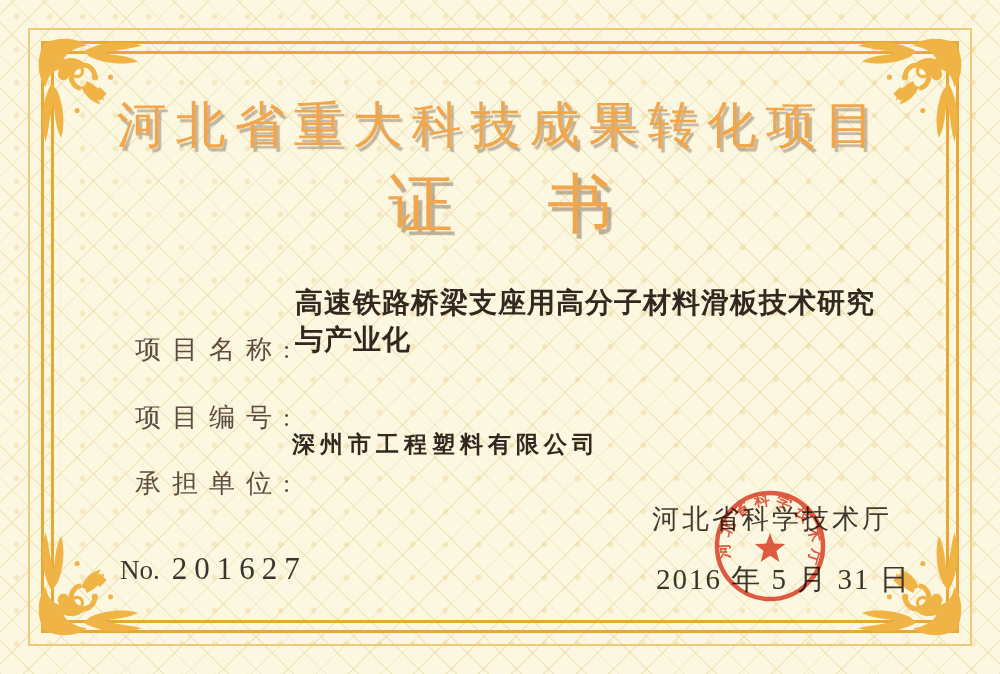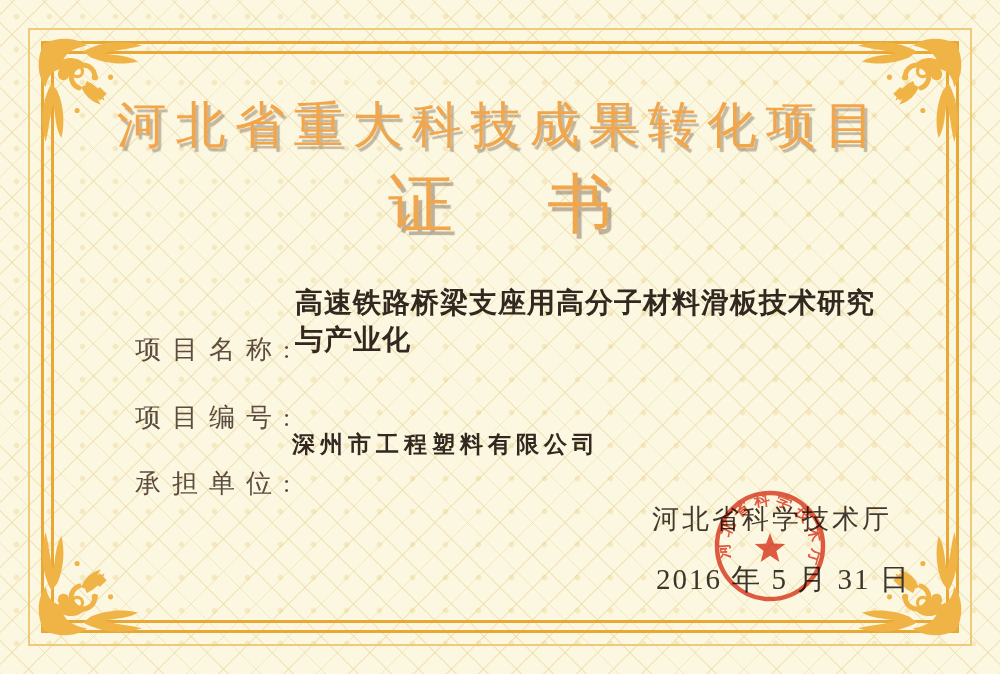--- a/index.html
+++ b/index.html
@@ -173,20 +173,23 @@
   <div class="fvalue-name">高速铁路桥梁支座用高分子材料滑板技术研究与产业化</div>
 
   <div class="flabel number">项目编号:</div>
 
   <div class="flabel org">承担单位:</div>
   <div class="fvalue-org">深州市工程塑料有限公司</div>
 
   <div class="issuer-name">河北省科学技术厅</div>
   <div class="issue-date">2016 年 5 月 31 日</div>
 
+  <div class="serial">
+    <span>No.</span><span class="num">201627</span>
+  </div>
 
   <div class="seal">
     <svg viewBox="0 0 120 120">
       <circle cx="60" cy="60" r="53" fill="none" stroke="#dd4732" stroke-width="4.5"></circle>
       <path id="sealArc" d="M 21,74 A 41.4,41.4 0 1 1 99,74" fill="none"></path>
       <text>
         <textPath href="#sealArc" startOffset="2">河北省科学技术厅</textPath>
       </text>
       <polygon fill="#dd4732" points="60,47 63.9,57.6 75.2,58.1 66.4,65.1 69.4,75.9 60,69.7 50.6,75.9 53.6,65.1 44.8,58.1 56.1,57.6"></polygon>
     </svg>

